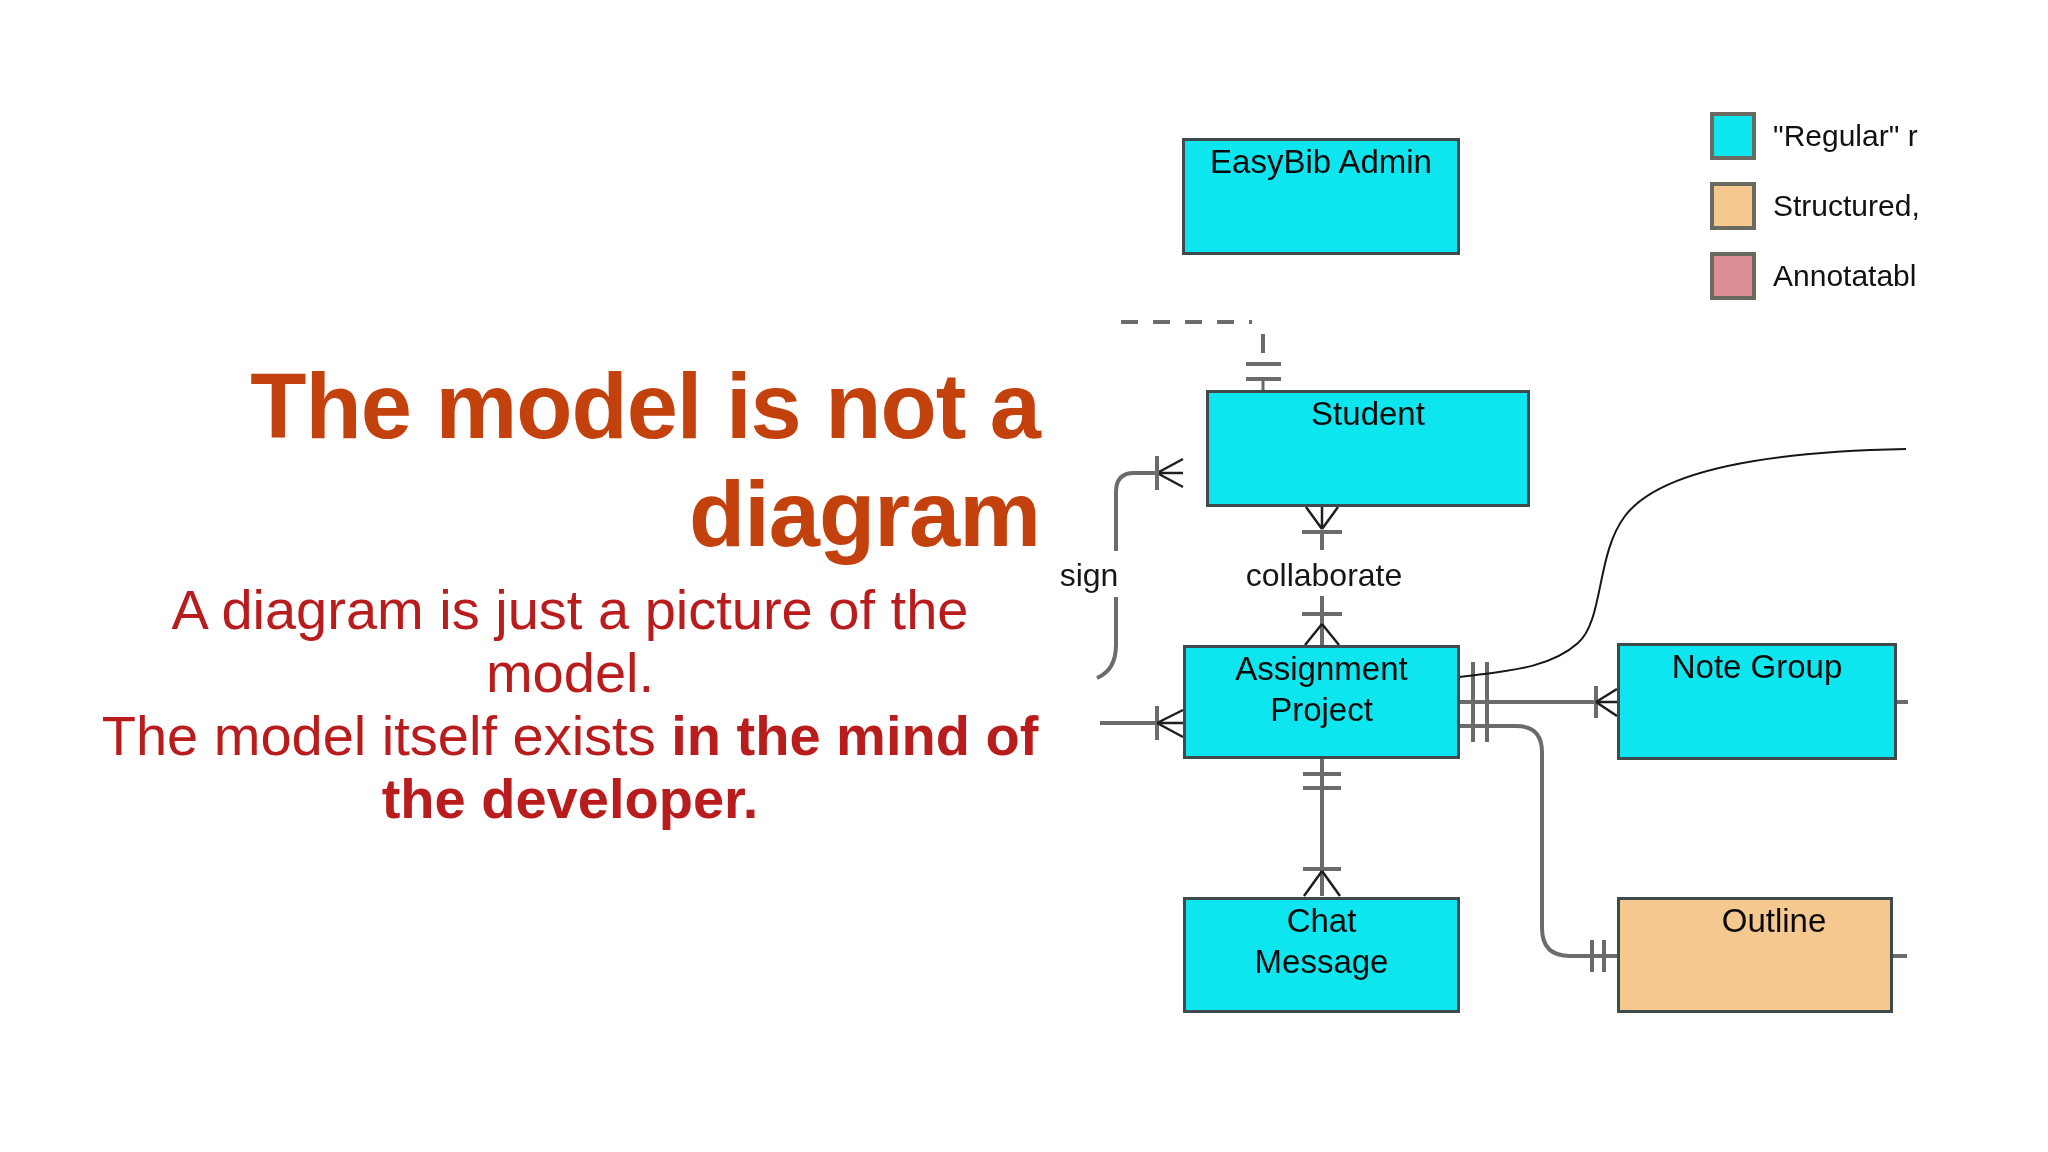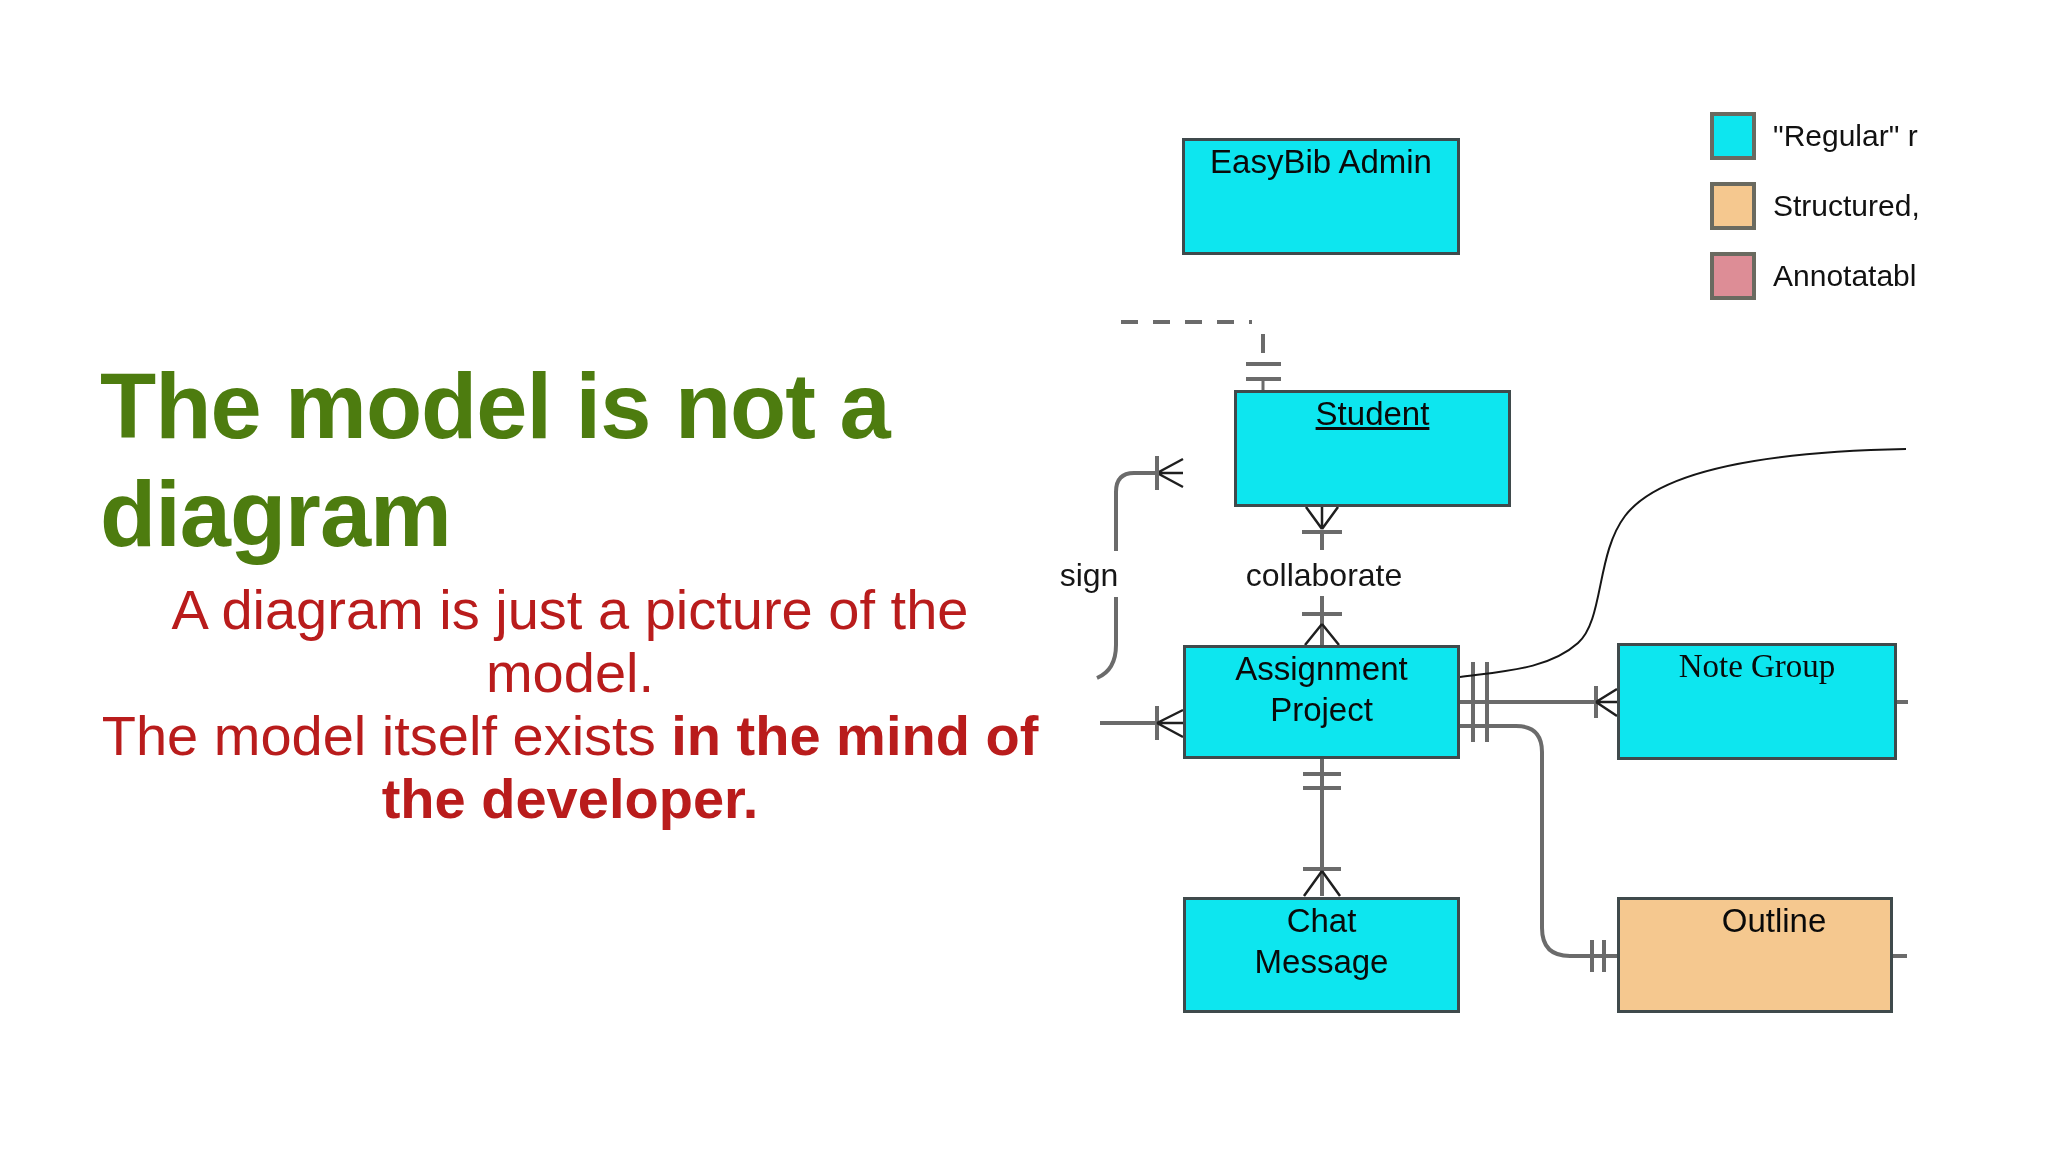--- a/index.html
+++ b/index.html
@@ -7,25 +7,25 @@
     position:relative;
     width:2048px;height:1152px;
     background:#ffffff;
     overflow:hidden;
     font-family:"Liberation Sans", sans-serif;
     color:#111;
   }
   
   .title-block{
     position:absolute;left:100px;top:352px;width:940px;
-    text-align:left;
+    text-align:right;
     font-weight:bold;
     font-size:92px;
     line-height:108px;
-    color:#4d7c0f;
+    color:#c2410c;
     letter-spacing:-1px;
   }
   .subtitle-block{
     position:absolute;left:90px;top:578px;width:960px;
     text-align:center;
     font-size:56px;
     line-height:63px;
     color:#b91c1c;
   }
   .subtitle-block .b{font-weight:bold;}
@@ -36,23 +36,23 @@
     box-sizing:border-box;
     border:3px solid #3f4a4c;
     display:flex;justify-content:center;
     text-align:center;
     font-size:33px;
     line-height:41px;
     color:#0a0a0a;
     white-space:pre-line;
   }
   .e-easybib{left:1182px;top:138px;width:278px;height:117px;}
-  .e-student{left:1234px;top:390px;width:277px;height:117px;text-decoration:underline;}
+  .e-student{left:1206px;top:390px;width:324px;height:117px;}
   .e-assignment{left:1183px;top:645px;width:277px;height:114px;}
-  .e-notegroup{left:1617px;top:643px;width:280px;height:117px;font-family:Liberation Serif, serif;}
+  .e-notegroup{left:1617px;top:643px;width:280px;height:117px;}
   .e-chat{left:1183px;top:897px;width:277px;height:116px;}
   .e-outline{left:1617px;top:897px;width:276px;height:116px;}
   .rel-label{
     position:absolute;
     font-size:32px;
     color:#161616;
     text-align:center;
   }
   .rl-sign{left:1029px;top:557px;width:120px;}
   .rl-collaborate{left:1204px;top:557px;width:240px;}

